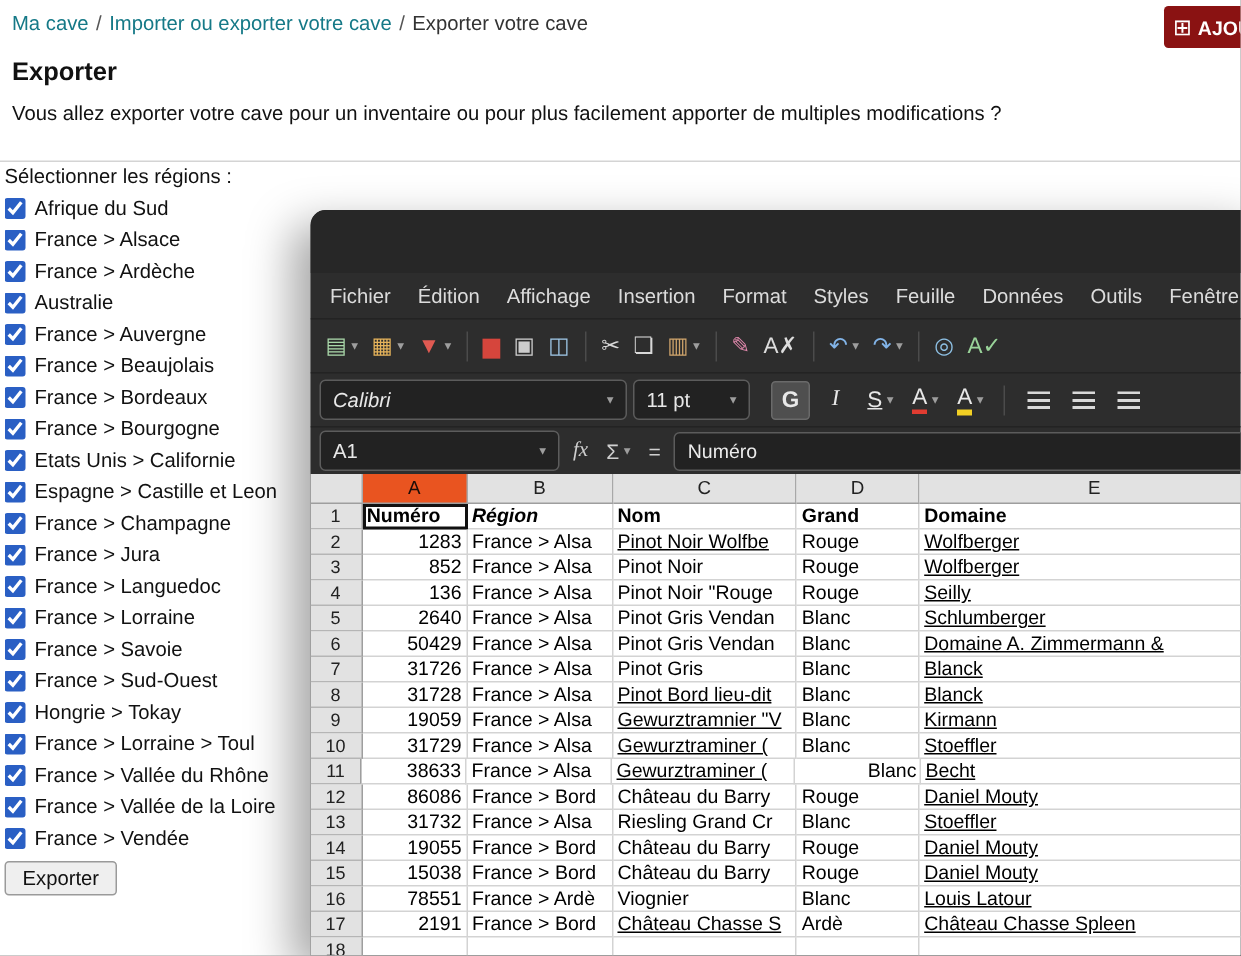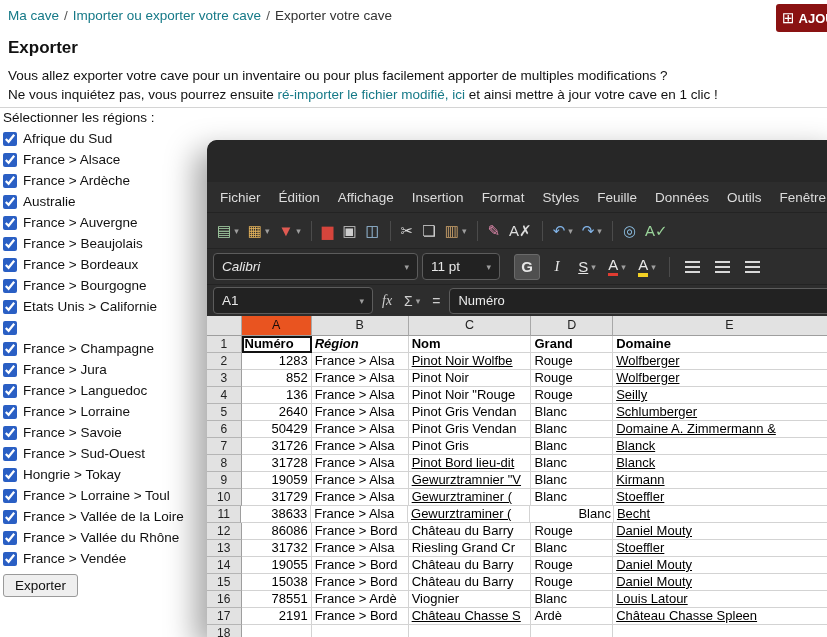--- a/index.html
+++ b/index.html
@@ -100,21 +100,20 @@
   <nav class="breadcrumb"><a class="crumb">Ma cave</a><span class="sep">/</span><a class="crumb">Importer ou exporter votre cave</a><span class="sep">/</span><span class="current">Exporter votre cave</span></nav>
 
   <button class="add-btn">
     <span class="glyph">⊞</span>
     <span>AJOUTER</span>
   </button>
 
   <h1 class="page-title">Exporter</h1>
 
   <p class="intro1">Vous allez exporter votre cave pour un inventaire ou pour plus facilement apporter de multiples modifications ?</p>
-  <p class="intro2"><span>Ne vous inquiétez pas, vous pourrez ensuite </span><a>ré-importer le fichier modifié, ici</a><span> et ainsi mettre à jour votre cave en 1 clic !</span></p>
 
   <hr class="divider">
 
   <div class="regions">
     <div class="regions-label">Sélectionner les régions :</div>
     <div id="regions-list">
         <label class="region-item">
           <input type="checkbox" checked="" style="">
           <span class="rlabel">Afrique du Sud</span>
         </label>
@@ -145,20 +144,21 @@
         <label class="region-item">
           <input type="checkbox" checked="" style="">
           <span class="rlabel">France &gt; Bourgogne</span>
         </label>
         <label class="region-item">
           <input type="checkbox" checked="" style="">
           <span class="rlabel">Etats Unis &gt; Californie</span>
         </label>
         <label class="region-item">
           <input type="checkbox" checked="" style="">
+          <span class="rlabel">Espagne &gt; Castille et Leon</span>
         </label>
         <label class="region-item">
           <input type="checkbox" checked="" style="">
           <span class="rlabel">France &gt; Champagne</span>
         </label>
         <label class="region-item">
           <input type="checkbox" checked="" style="">
           <span class="rlabel">France &gt; Jura</span>
         </label>
         <label class="region-item">
@@ -180,25 +180,25 @@
         <label class="region-item">
           <input type="checkbox" checked="" style="">
           <span class="rlabel">Hongrie &gt; Tokay</span>
         </label>
         <label class="region-item">
           <input type="checkbox" checked="" style="">
           <span class="rlabel">France &gt; Lorraine &gt; Toul</span>
         </label>
         <label class="region-item">
           <input type="checkbox" checked="" style="">
+          <span class="rlabel">France &gt; Vallée du Rhône</span>
+        </label>
+        <label class="region-item">
+          <input type="checkbox" checked="" style="">
           <span class="rlabel">France &gt; Vallée de la Loire</span>
-        </label>
-        <label class="region-item">
-          <input type="checkbox" checked="" style="">
-          <span class="rlabel">France &gt; Vallée du Rhône</span>
         </label>
         <label class="region-item">
           <input type="checkbox" checked="" style="">
           <span class="rlabel">France &gt; Vendée</span>
         </label>
       </div>
     <button class="export-btn">Exporter</button>
   </div>
 
   <div class="calc">

